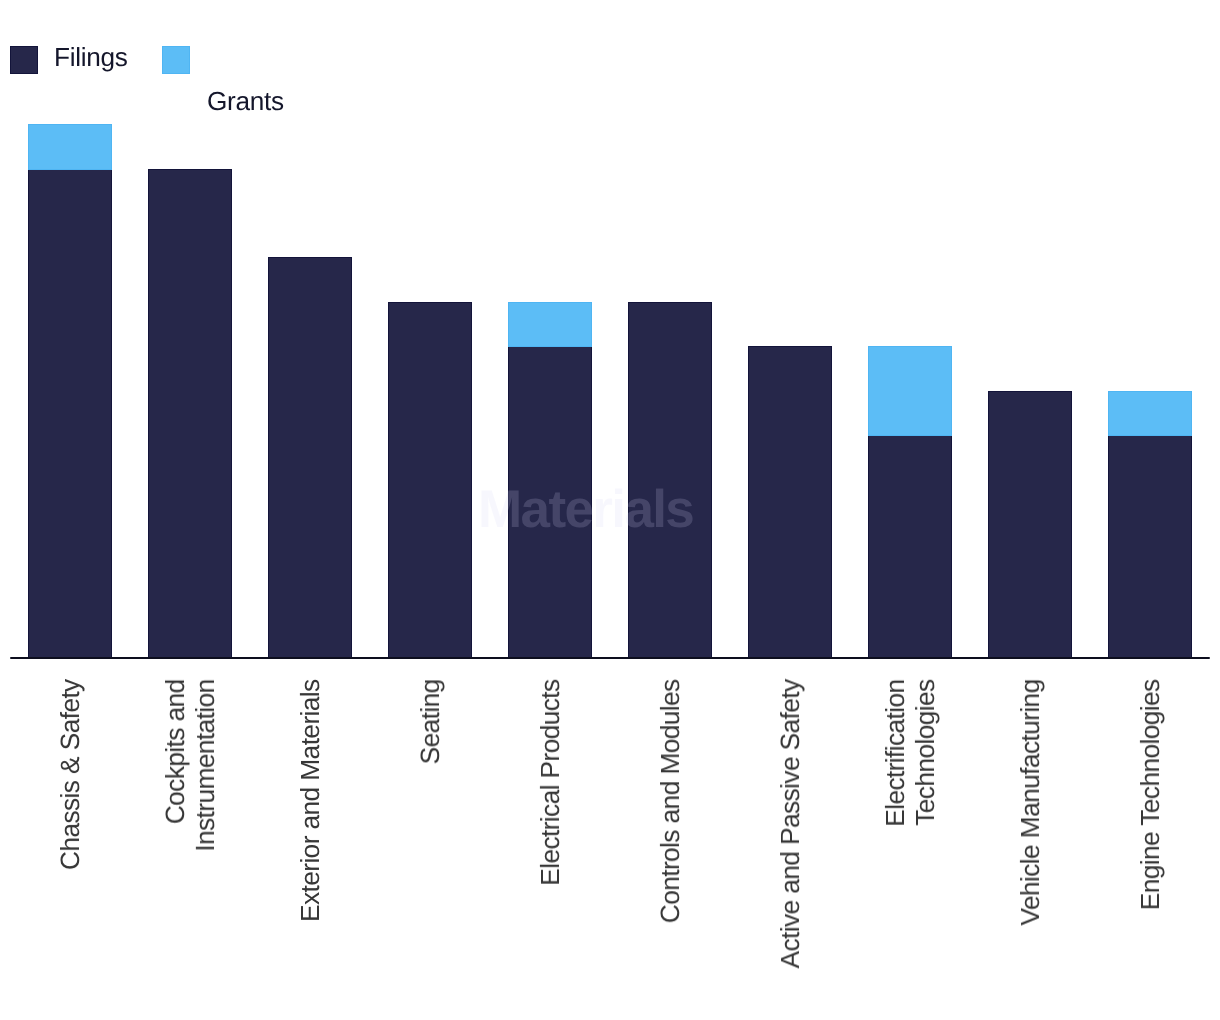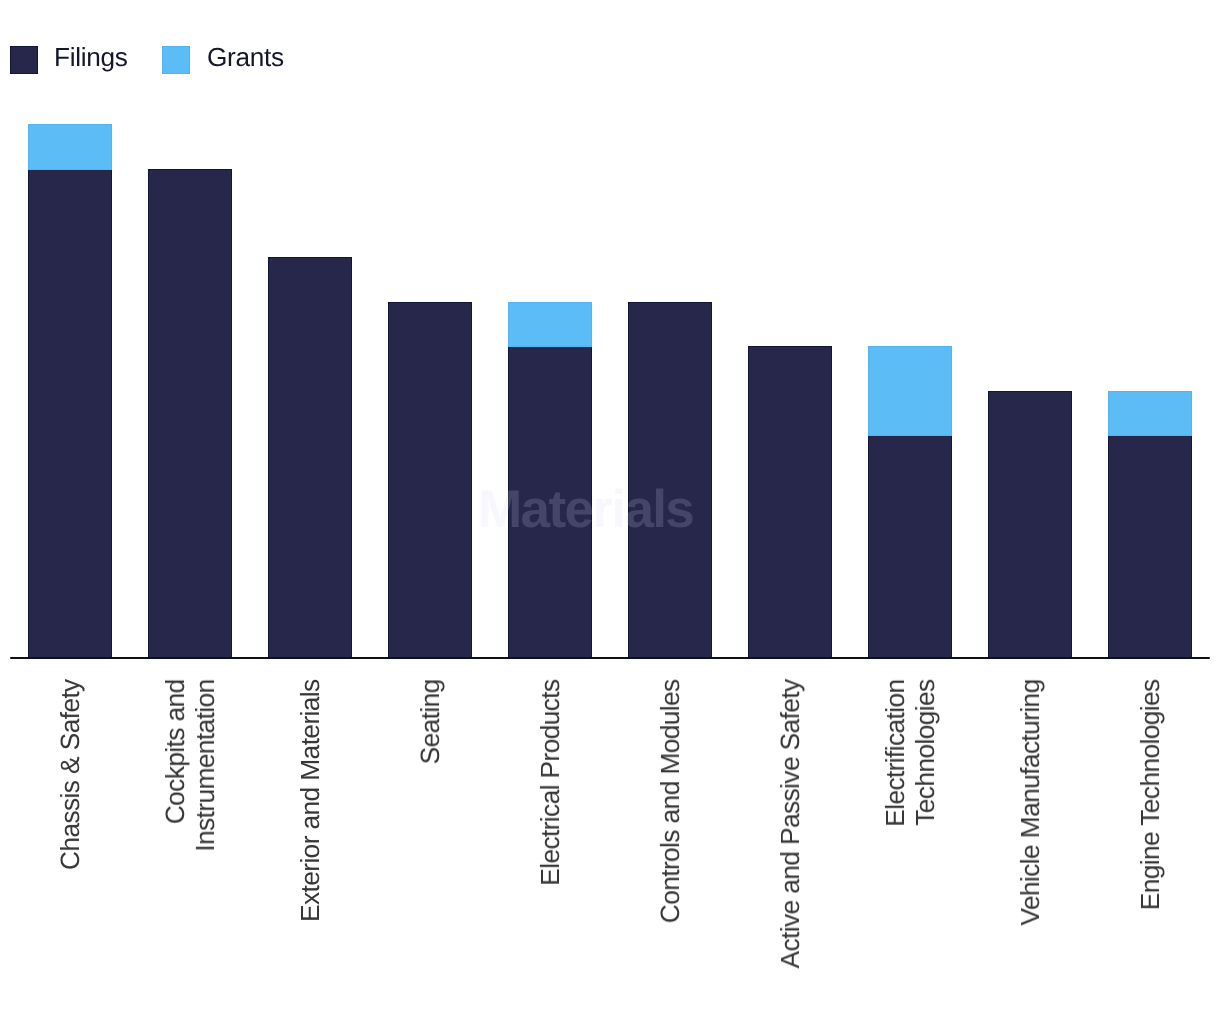--- a/index.html
+++ b/index.html
@@ -47,21 +47,21 @@
 </style>
 </head>
 <body>
 
 <div id="chart">
 
   <div id="legend">
       <div class="legend-swatch" style="left: 10.1px; background: rgb(38, 39, 74); border-color: rgb(19, 20, 58);"></div>
       <div class="legend-label" style="left: 54px;">Filings</div>
       <div class="legend-swatch" style="left: 162.1px; background: rgb(92, 189, 246); border-color: rgb(79, 181, 243);"></div>
-      <div class="legend-label" style="left: 206.5px;">Grants</div>
+      <div class="legend-label" style="left: 206.5px; margin-top: 44px;">Grants</div>
     </div>
 
   <div id="plot">
       <div class="bar filings" style="left: 27.7px; width: 84.1px; top: 168.53px; height: 490.17px;"></div>
       <div class="bar grants" style="left: 27.7px; width: 84.1px; top: 124.06px; height: 45.47px;"></div>
       <div class="bar filings" style="left: 147.74px; width: 84.1px; top: 168.53px; height: 490.17px;"></div>
       <div class="bar filings" style="left: 267.78px; width: 84.1px; top: 257.47px; height: 401.23px;"></div>
       <div class="bar filings" style="left: 387.82px; width: 84.1px; top: 301.94px; height: 356.76px;"></div>
       <div class="bar filings" style="left: 507.86px; width: 84.1px; top: 346.41px; height: 312.29px;"></div>
       <div class="bar grants" style="left: 507.86px; width: 84.1px; top: 301.94px; height: 45.47px;"></div>

